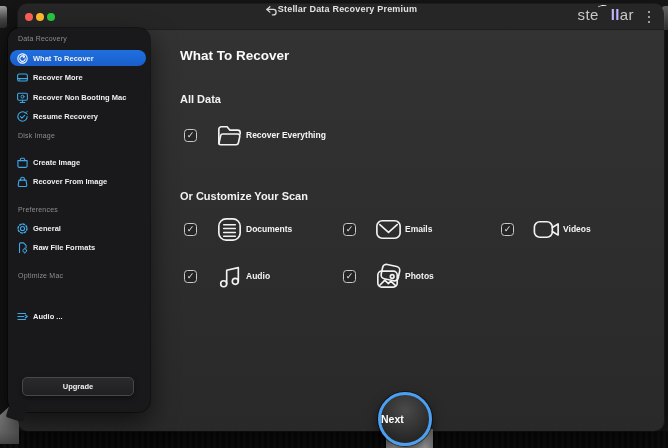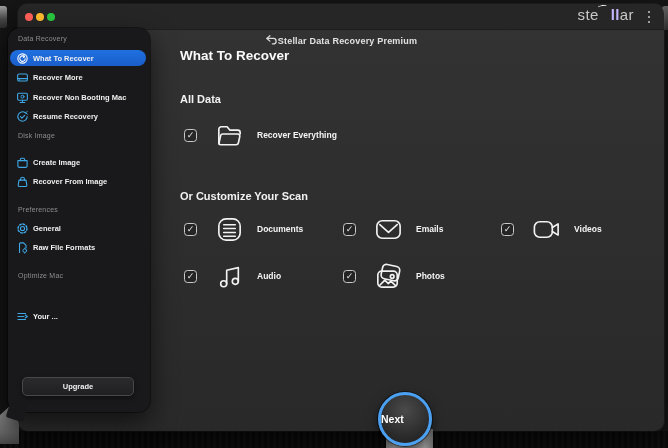--- a/index.html
+++ b/index.html
@@ -20,21 +20,21 @@
   
   .window { position:absolute; left:18px; top:4px; width:646px; height:427px; z-index:2;
     background:linear-gradient(180deg,#333333,#292929); border-radius:10px;
     box-shadow:0 12px 34px rgba(0,0,0,.65), 0 0 0 1px rgba(255,255,255,.05); }
   .titlebar { position:absolute; left:0; top:0; right:0; height:26px; background:#262626;
     border-radius:10px 10px 0 0; border-bottom:1px solid #1e1e1e; }
   .lights { position:absolute; left:7px; top:9px; display:flex; gap:3px; }
   .light { width:8px; height:8px; border-radius:50%; }
   .light.red{ background:#ff5f57; } .light.yellow{ background:#febc2e; } .light.green{ background:#29c73f; }
   .tb-center { position:absolute; left:0; right:0; top:0; height:42px; display:flex;
-    align-items:flex-end; justify-content:center; }
+    align-items:flex-start; justify-content:center; }
   .back-ic { width:13px; height:13px; color:#d8d8d8; }
   .tb-title { font-size:9px; font-weight:700; color:#e2e2e2; letter-spacing:.2px; }
   .logo { position:absolute; right:30px; top:0; height:20px; display:flex; align-items:center;
     font-size:15px; color:#c9c9c9; letter-spacing:.4px; }
   .logo .ll { color:#c4b5fd; position:relative; font-weight:600;padding-left:12px; }
   .logo .swoosh { position:absolute; left:-1px; top:-1px; width:9px; height:4px;
     border-top:1.6px solid #f5f5f5; border-radius:50%; transform:rotate(-8deg); }
   .kebab { position:absolute; right:11px; top:6px; height:14px; display:flex; flex-direction:column;
     justify-content:space-between; align-items:center; width:8px; padding:1px 0; }
   .kebab i { width:2.4px; height:2.4px; border-radius:50%; background:#c4c4c4; }
@@ -44,21 +44,21 @@
   .sec-head { position:absolute; font-size:11px; font-weight:700; color:#f2f2f2; }
   .sh-alldata { left:162px; top:89px; }
   .sh-custom { left:162px; top:186px; }
   .scan-item { position:absolute; display:flex; align-items:center; }
   .checkbox { width:13px; height:13px; border:1.3px solid #c9c9c9; border-radius:3.5px;
     background:rgba(0,0,0,.18); color:#e6e6e6; font-size:9px; line-height:10px;
     display:flex; align-items:center; justify-content:center; flex:0 0 auto; }
   .iconbox { width:34px; height:34px; margin-left:15px; display:flex; align-items:center;
     justify-content:center; color:#f2f2f2; flex:0 0 auto; }
   .iconbox svg { width:31px; height:31px; }
-  .scan-label { margin-left:11px; font-size:8.5px; font-weight:700; color:#f5f5f5; white-space:nowrap; }
+  .scan-label { font-size:8.5px; font-weight:700; color:#f5f5f5; white-space:nowrap; }
   .row-everything { left:166px; top:114px; }
   .g-r1 { top:208px; } .g-r2 { top:255px; }
   .g-c1 { left:166px; } .g-c2 { left:325px; } .g-c3 { left:483px; }
 
   
   .sidebar { position:absolute; left:8px; top:28px; width:142px; height:384px; z-index:3;
     background:#19191b; border-radius:12px;
     box-shadow:0 10px 26px rgba(0,0,0,.6), 0 0 0 1px rgba(0,0,0,.4); }
   .sidebar-tail { position:absolute; left:0px; top:374px; width:18px; height:18px;
     background:#18181a; transform:rotate(18deg); border-radius:2px; z-index:-1; }
@@ -298,21 +298,21 @@
   <div class="shead" style="top:240px">Optimize Mac</div>
 
 
   <div class="srow" style="top:280px">
     <span class="sicon">
       <svg viewBox="0 0 24 24" fill="none" stroke="currentColor" stroke-width="2" stroke-linecap="round" stroke-linejoin="round">
         <path d="M3.5 6.5 h14 M3.5 12 h11 M3.5 17.5 h14"></path>
         <path d="M17 9.2 l4 2.8 -4 2.8"></path>
       </svg>
     </span>
-    <span class="slabel">Your ...</span>
+    <span class="slabel">Audio ...</span>
   </div>
 
   <div class="upgrade-btn">Upgrade</div>
 </div>
 
 <div class="next-circle">
   <span class="next-label">Next</span>
 </div>
 
 </body></html>

